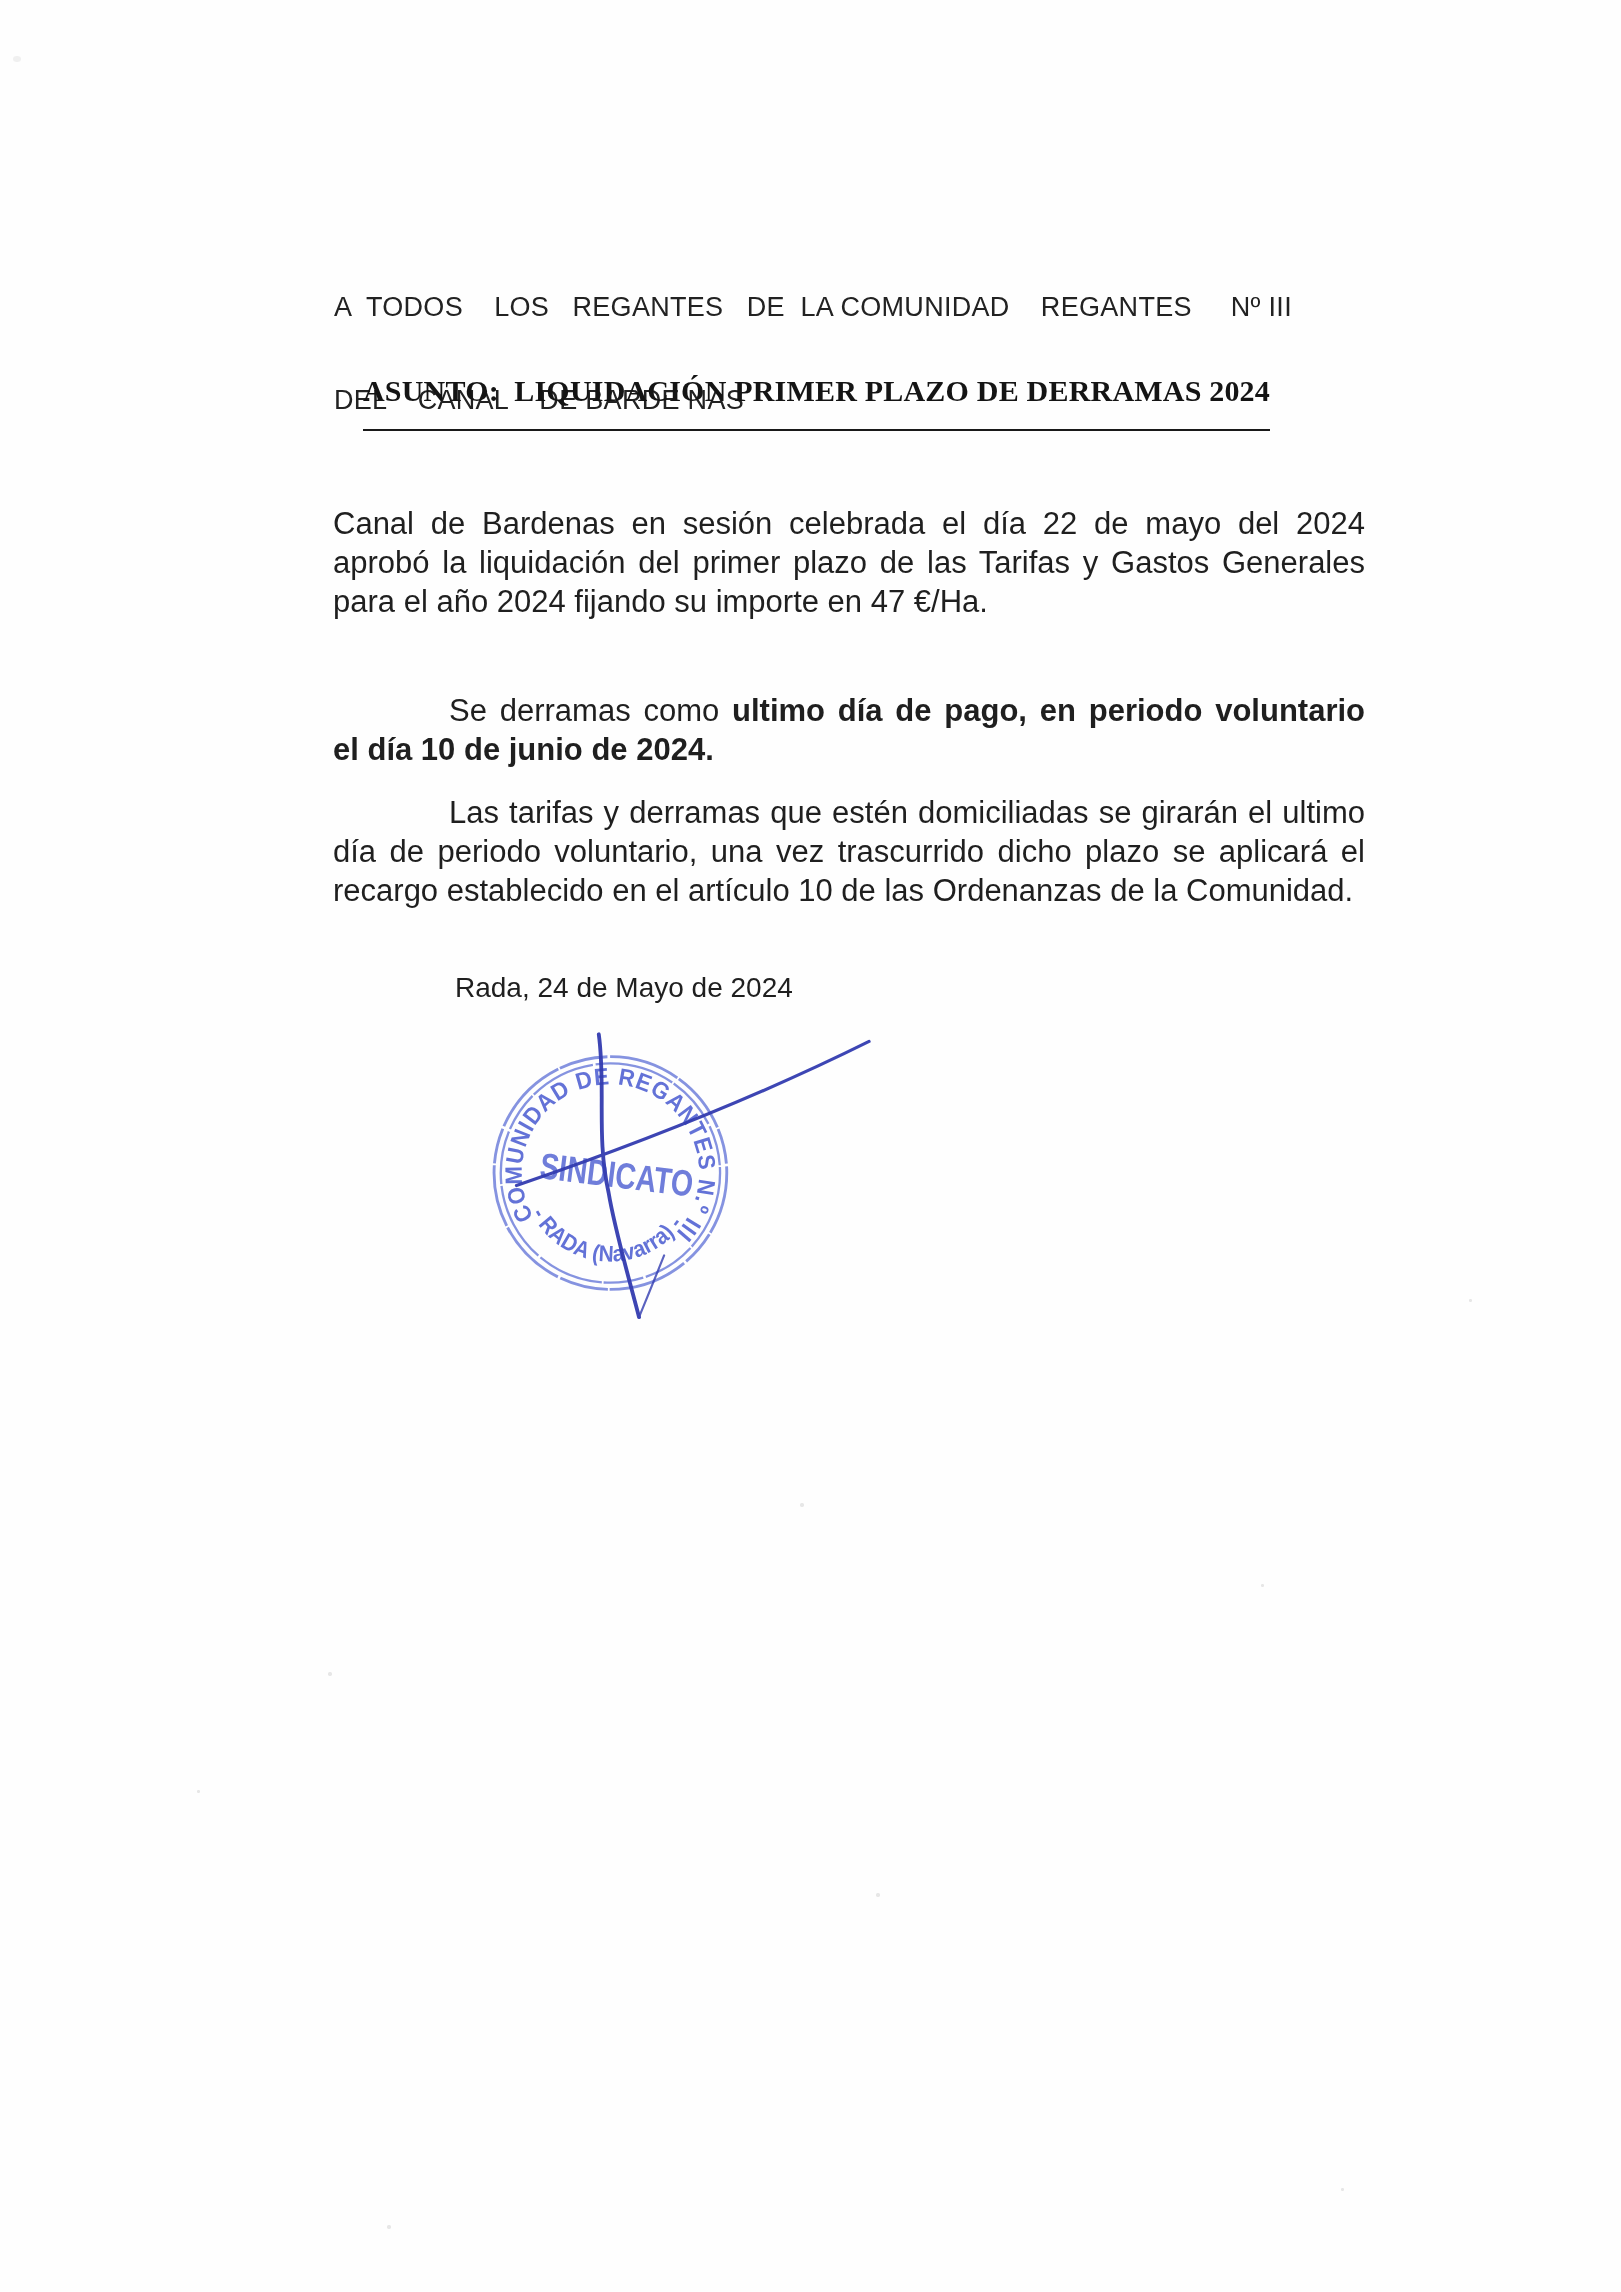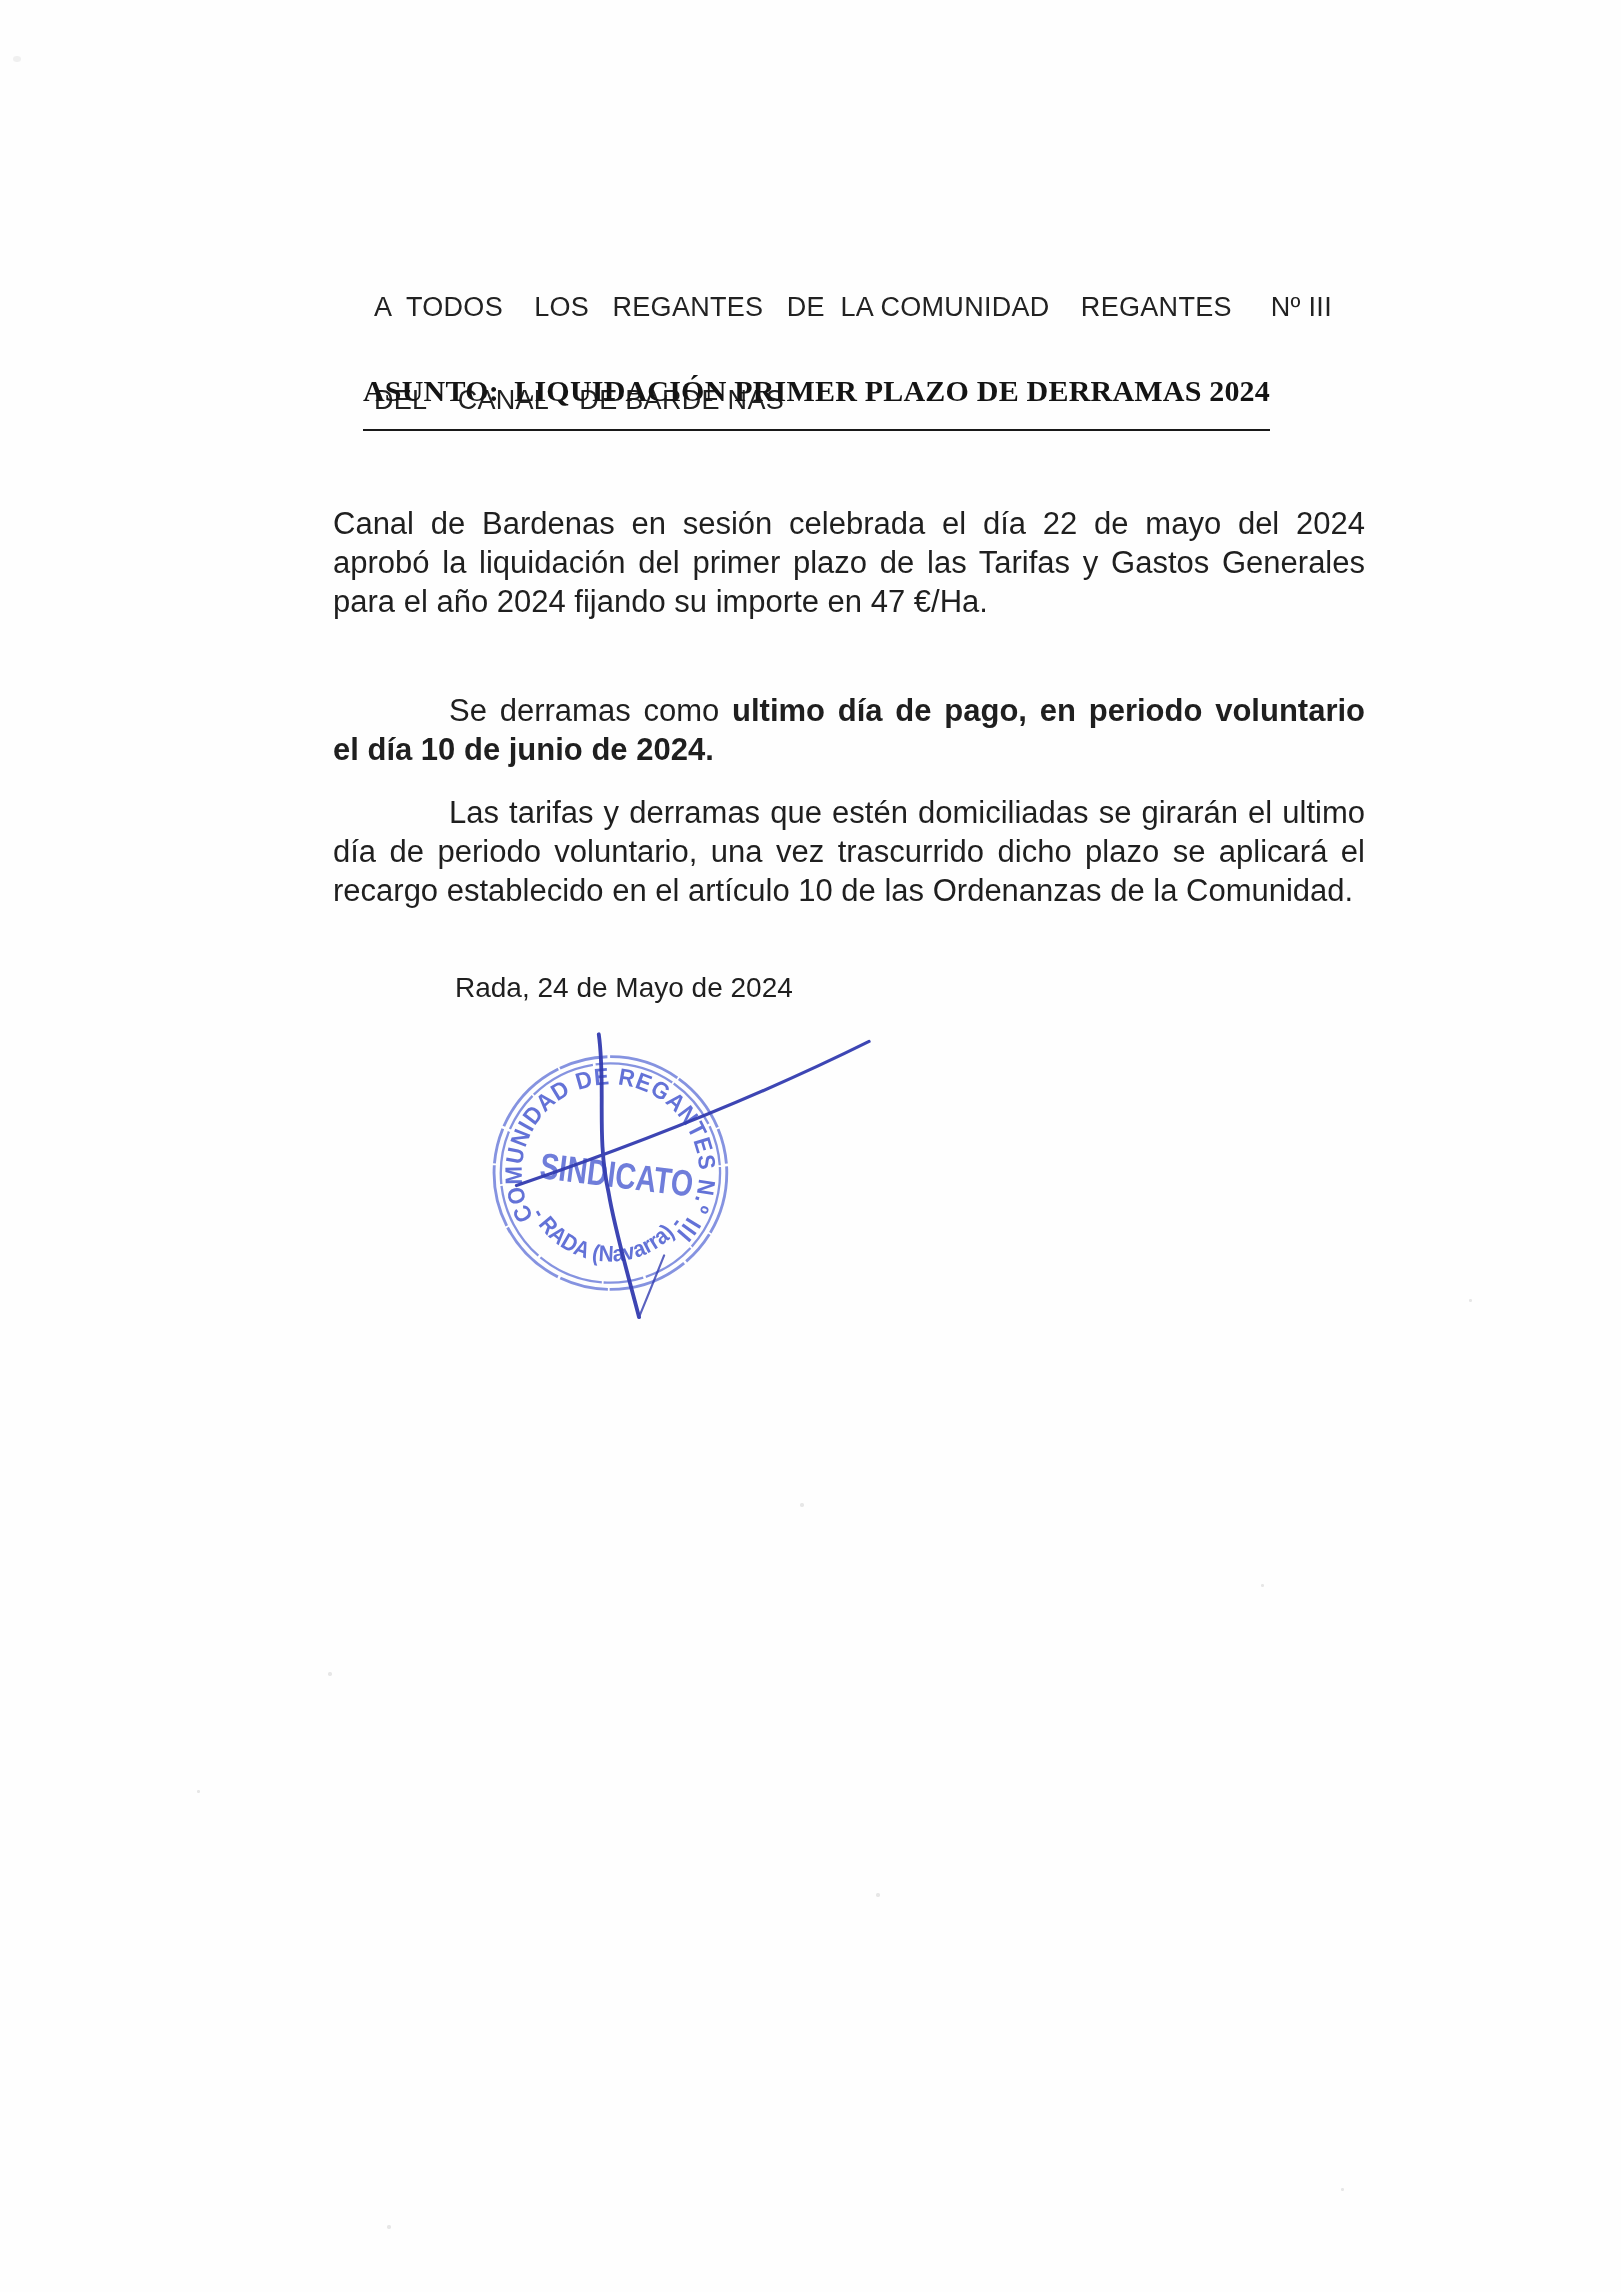--- a/index.html
+++ b/index.html
@@ -1,19 +1,19 @@
 <!DOCTYPE html>
 <html style="font-size:14.3px"><head>
 <meta charset="utf-8">
 <style>
   html,body{margin:0;padding:0;background:#ffffff;}
   .page{position:relative;width:1621px;height:2293px;background:#fefefe;overflow:hidden;
         font-family:"Liberation Sans",sans-serif;color:#1e1e1e;}
   .recipient{position:absolute;left:334px;top:230px;font-size:27px;line-height:31px;
-             white-space:pre;color:#222;letter-spacing:0.3px;margin-left:40px;}
+             white-space:pre;color:#222;letter-spacing:0.3px;}
   .subject{position:absolute;left:363px;top:374px;font-family:"Liberation Serif",serif;
            font-weight:bold;font-size:30px;color:#141414;white-space:pre;
            border-bottom:2.7px solid #1a1a1a;padding-bottom:21px;letter-spacing:0.2px;}
   .para{position:absolute;left:333px;width:1032px;font-size:31px;line-height:39px;color:#1f1f1f;}
   .jline{text-align:justify;text-align-last:justify;}
   .jlast{text-align:justify;text-align-last:left;}
   .indent{text-indent:116px;}
   .p1{top:504px;} .p2{top:691px;} .p3{top:793px;}
   .dateline{position:absolute;left:455px;top:972px;font-size:28px;color:#1f1f1f;}
   .stampsvg{position:absolute;left:358px;top:967px;width:546px;height:430px;}

